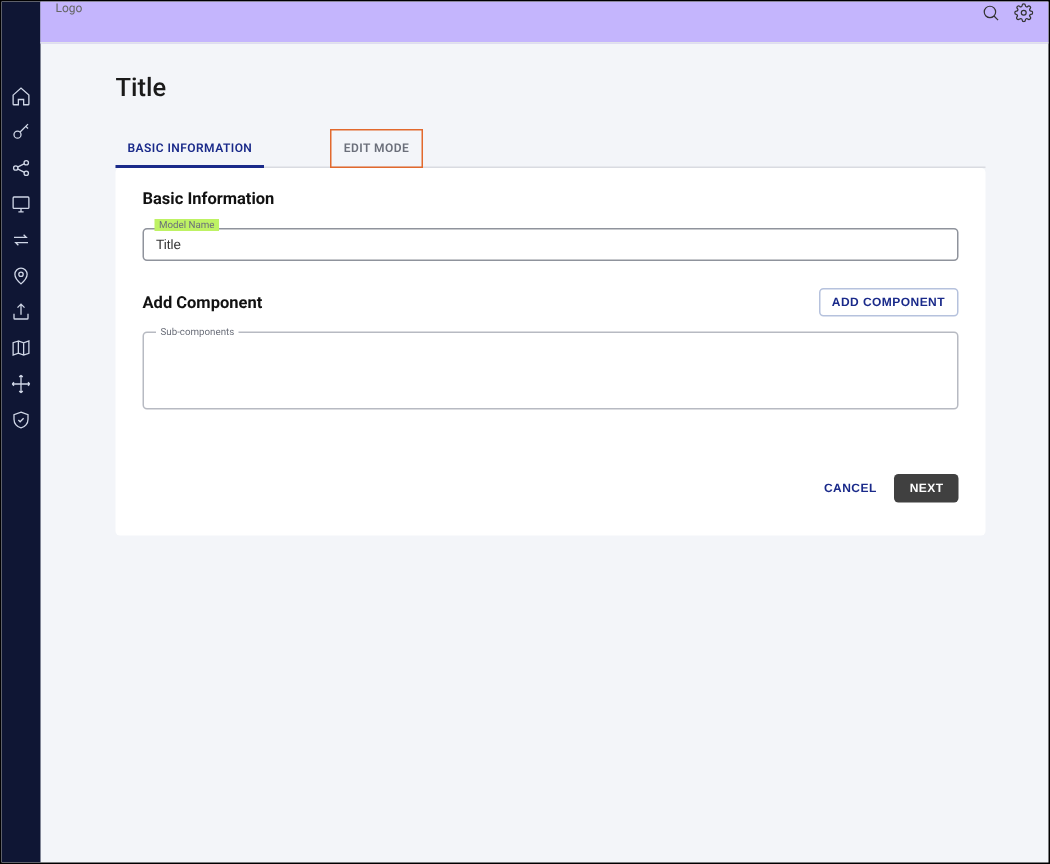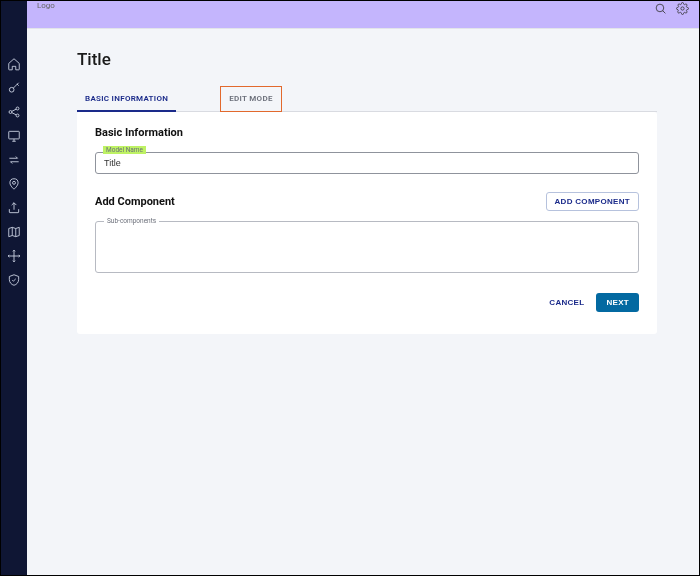--- a/index.html
+++ b/index.html
@@ -61,24 +61,24 @@
   }
 
   .subcomp-box {
     position: relative; border: 1px solid #b7bac2; border-radius: 3px; height: 52px;
   }
   .subcomp-label {
     position: absolute; top: -5px; left: 8px; background:#fff; padding: 0 3px;
     font-size: 6.5px; color:#6b6f7a;
   }
 
-  .footer-btns { display:flex; justify-content:flex-end; gap:12px; margin-top: 20px; }
+  .footer-btns { display:flex; justify-content:flex-end; gap:12px; margin-top: 43px; }
   .btn-cancel { color:#1a2a8a; font-size:8px; font-weight:600; letter-spacing:0.3px; background:none; border:none; cursor:pointer; }
   .btn-next {
-    background:#0369a1; color:#fff; font-size:8px; font-weight:600; letter-spacing:0.3px;
+    background:#404040; color:#fff; font-size:8px; font-weight:600; letter-spacing:0.3px;
     border:none; border-radius:3px; padding:5px 10px; cursor:pointer;
   }
 </style>
 </head>
 <body>
 
 <div class="sidebar">
   <div class="sicon">
       <svg viewBox="0 0 24 24">
         <path d="M3 11l9-8 9 8v10a1 1 0 0 1-1 1h-5v-6h-6v6H4a1 1 0 0 1-1-1z"></path>

